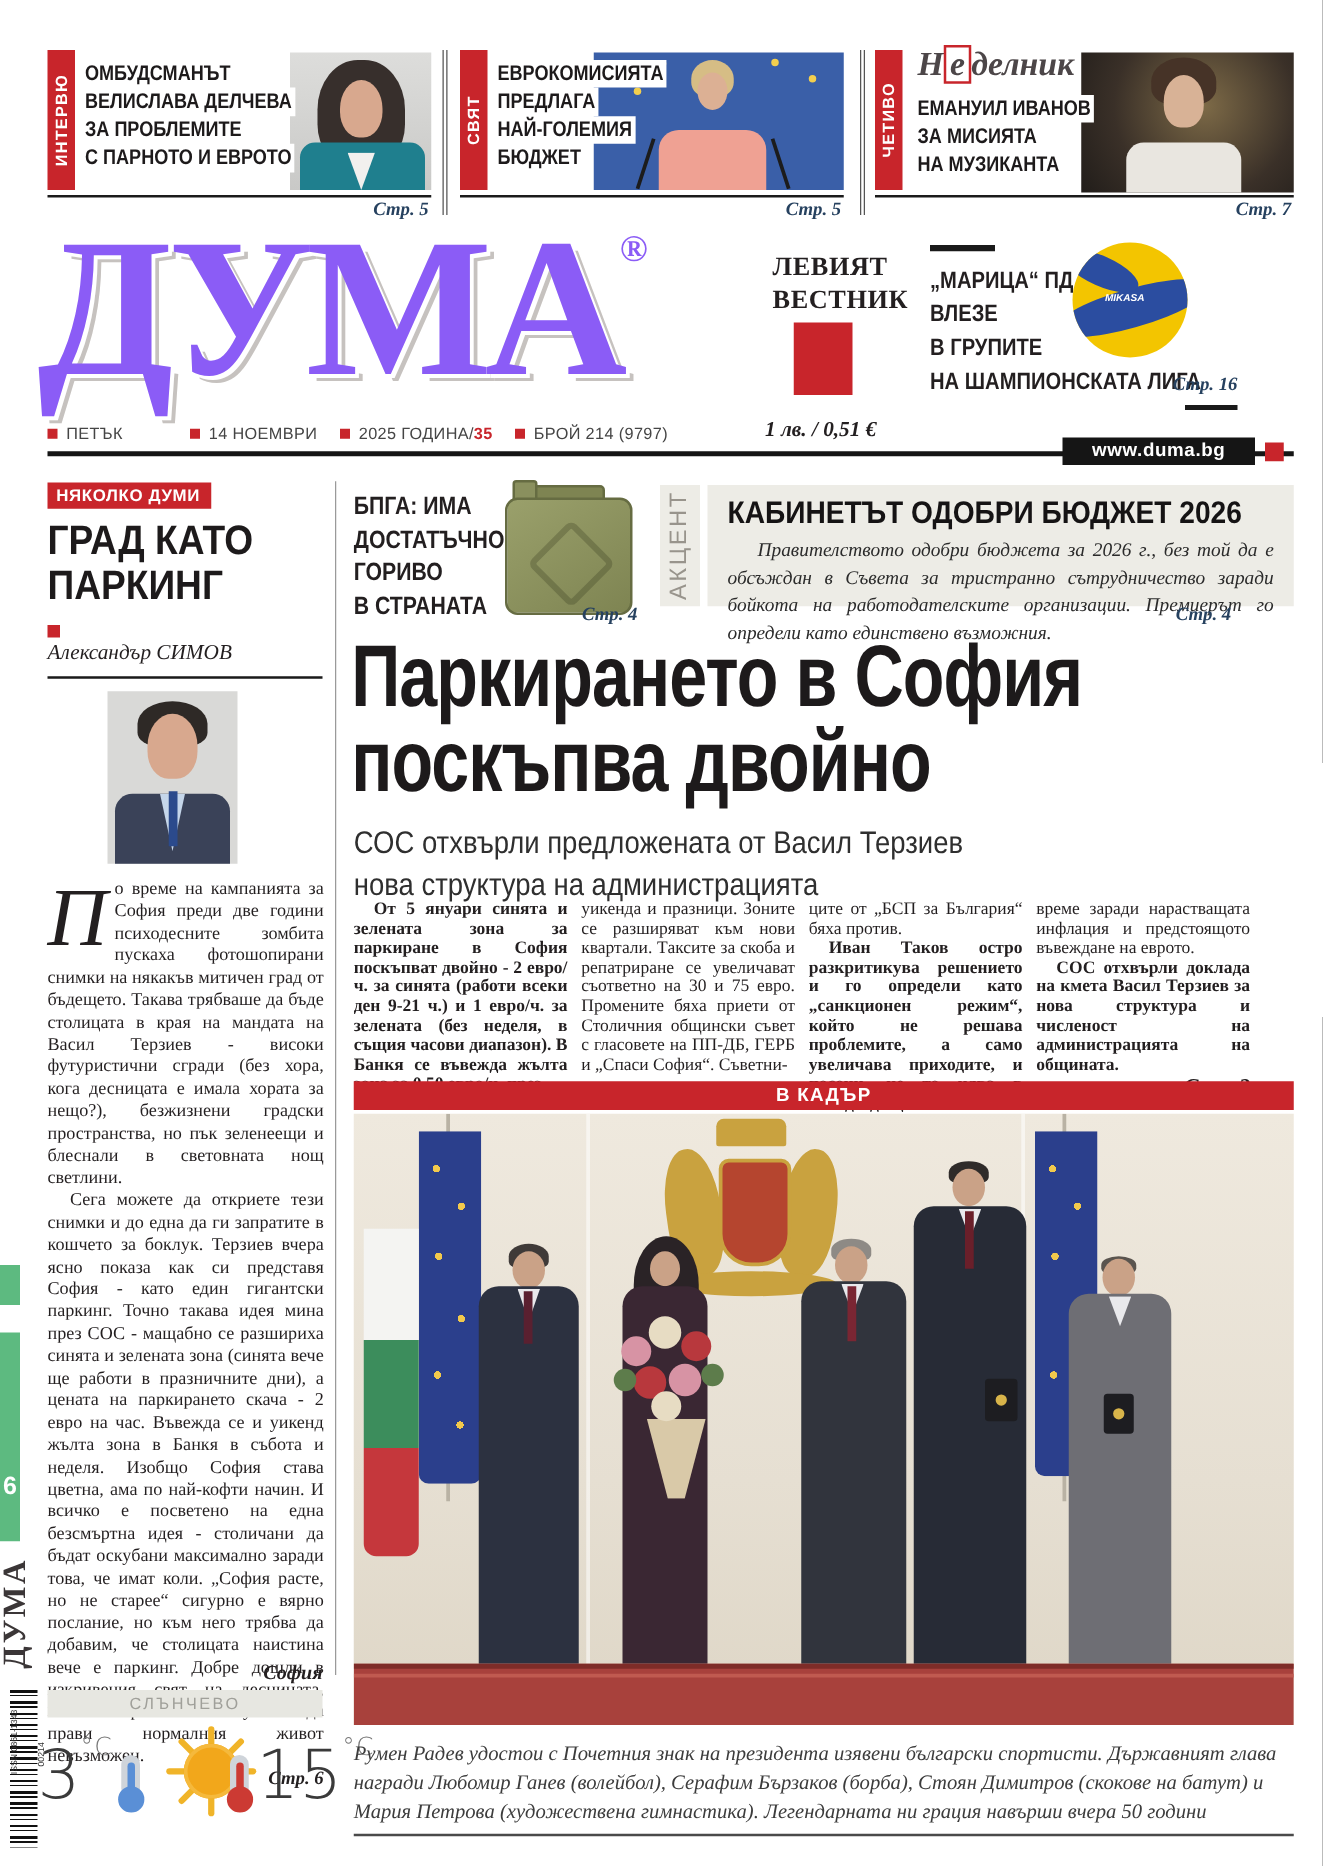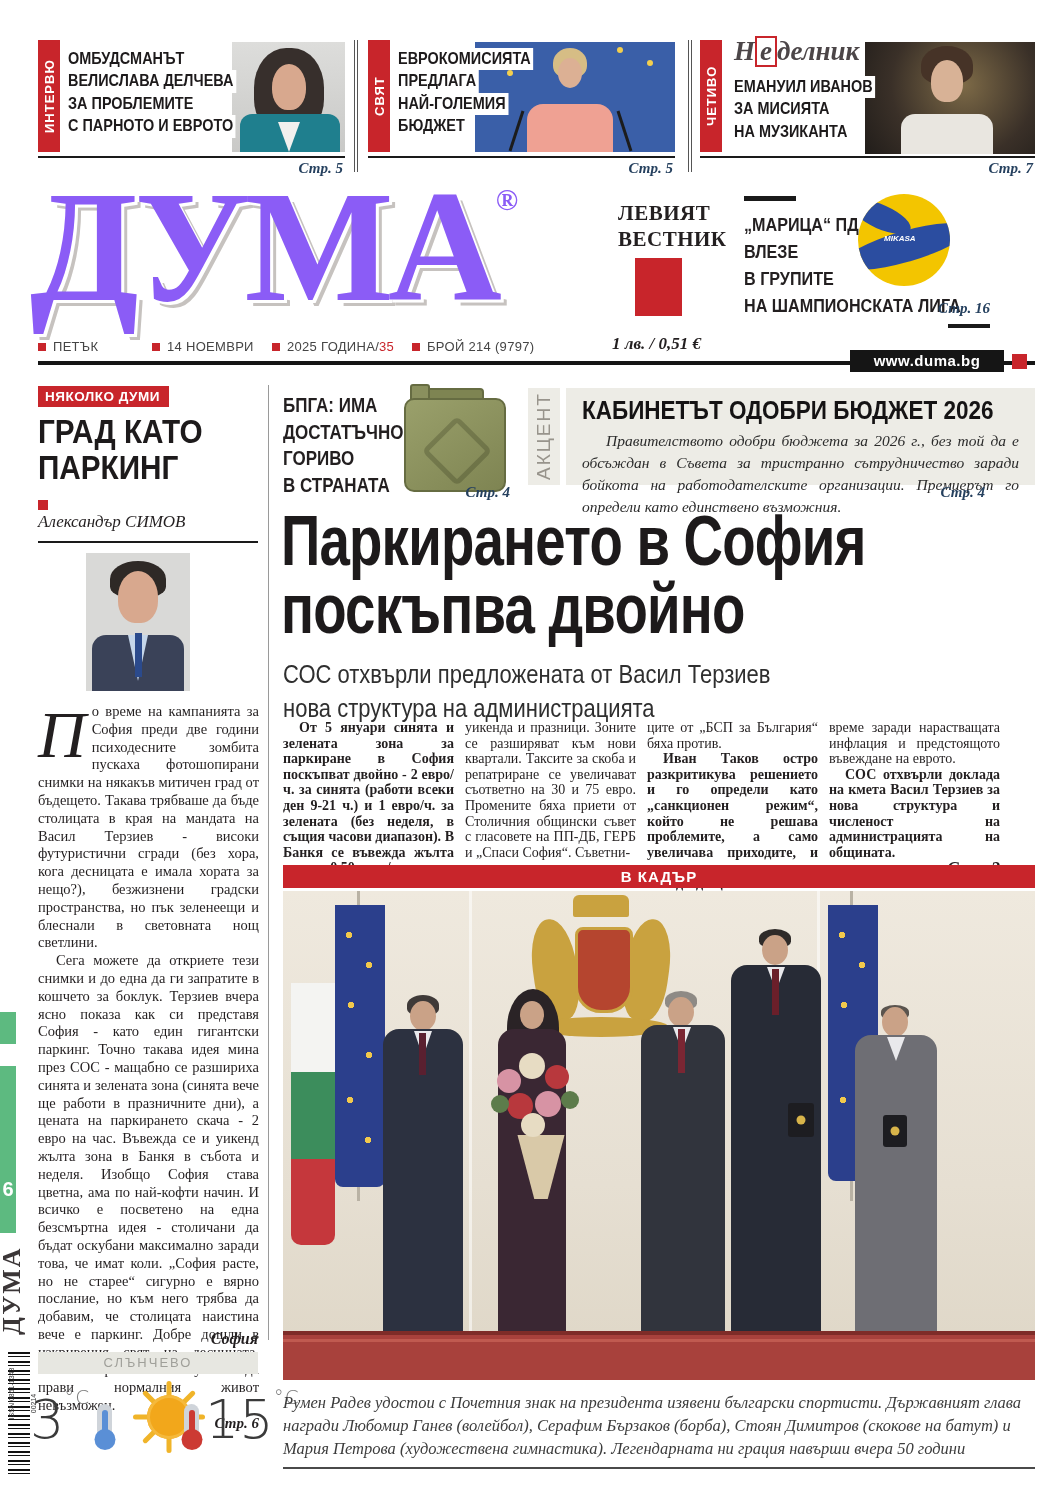--- a/index.html
+++ b/index.html
@@ -52,21 +52,21 @@
   .sport .pg{position:absolute;right:46px;top:112px;font-style:italic;font-weight:700;font-size:15px;color:#26415f;}
   .sport .dash2{position:absolute;right:46px;top:136px;width:42px;height:4px;background:#1a1a1a;}
   .ball{position:absolute;left:118px;top:6px;width:92px;height:92px;border-radius:50%;background:#f3c500;overflow:hidden;}
   .ball .band{position:absolute;left:-18%;top:40%;width:140%;height:34%;background:#2b4da0;border-radius:50%;transform:rotate(-16deg);}
   .ball .band2{position:absolute;left:-10%;top:12%;width:70%;height:26%;background:#2b4da0;border-radius:50%;transform:rotate(24deg);}
   .ball .brandtxt{position:absolute;left:26px;top:40px;font-family:"Liberation Sans",sans-serif;font-weight:700;
                   font-size:8px;color:#fff;font-style:italic;z-index:2;}
   
   .dl-item{position:absolute;top:339px;font-family:"Liberation Sans",sans-serif;font-size:13px;color:#454545;letter-spacing:.3px;}
   .dl-item .sq{display:inline-block;width:8px;height:8px;background:#c8252b;margin-right:7px;}
-  .dl-item .red{color:#c8252b;font-weight:400;}
+  .dl-item .red{color:#c8252b;font-weight:700;}
   .price{position:absolute;left:612px;top:334px;font-style:italic;font-weight:700;font-size:17px;}
   .mainrule{position:absolute;left:38px;top:361px;width:997px;height:4px;background:#151515;}
   .sitebox{position:absolute;left:850px;top:350px;width:154px;height:22px;background:#151515;color:#fff;z-index:2;
            font-family:"Liberation Sans",sans-serif;font-weight:700;font-size:15px;text-align:center;line-height:22px;letter-spacing:.5px;}
   
   .kicker{position:absolute;left:38px;top:386px;background:#c8252b;color:#fff;font-family:"Liberation Sans",sans-serif;
           font-weight:700;font-size:13.5px;letter-spacing:.5px;padding:3px 9px 3px 7px;}
   .op-head{position:absolute;left:38px;top:414px;font-family:"Liberation Sans",sans-serif;font-weight:700;
            font-size:33px;line-height:1.08;transform:scaleX(.9);transform-origin:left top;color:#1d1a1b;}
   .op-bullet{left:38px;top:500px;width:10px;height:10px;}

